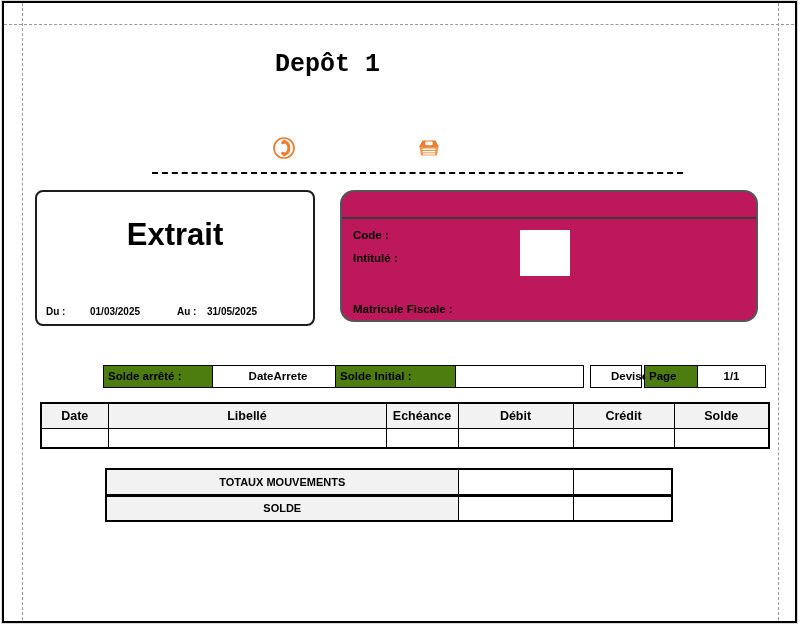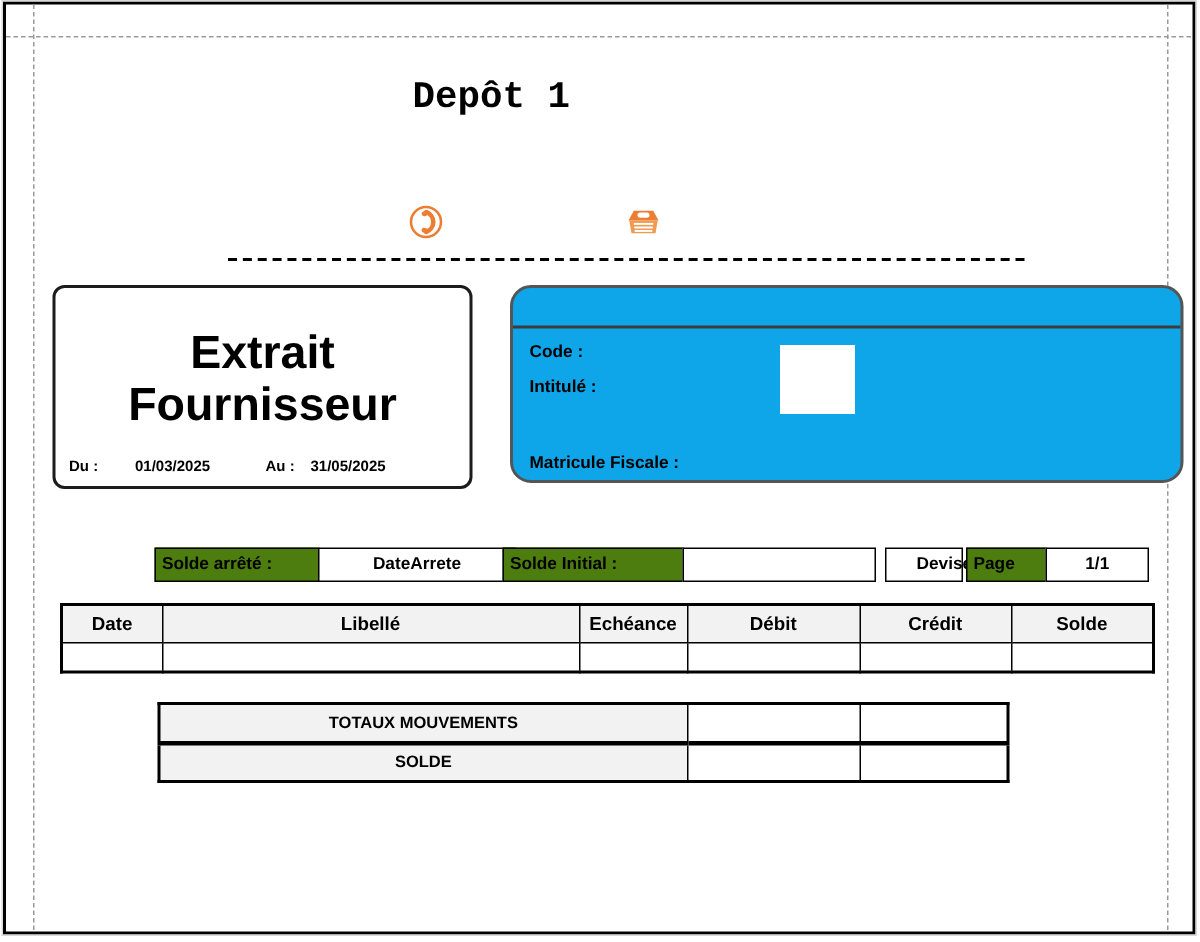--- a/index.html
+++ b/index.html
@@ -34,21 +34,21 @@
     margin-top:25px;text-align:center;font-size:31px;font-weight:bold;line-height:35px;
   }
   .date-line span{position:absolute;top:114px;font-size:10px;font-weight:bold;white-space:nowrap;}
   .du-label{left:9px;}
   .du-value{left:53px;}
   .au-label{left:140px;}
   .au-value{left:170px;}
 
   .right-box{
     position:absolute;left:340px;top:190px;width:414px;height:128px;
-    border:2px solid #555;border-radius:14px;background:#0ea5e9;padding-left:31px;
+    border:2px solid #555;border-radius:14px;background:#be185d;
   }
   .right-box .divider{position:absolute;left:0;top:25px;width:100%;height:0;border-top:2px solid #3c3c3c;}
   .right-box .lbl{position:absolute;left:11px;font-size:11.5px;font-weight:bold;}
   .lbl-code{top:37px;}
   .lbl-intitule{top:60px;}
   .lbl-matricule{top:111px;}
   .white-rect{position:absolute;left:178px;top:38px;width:50px;height:46px;background:#fff;}
 
   .cell{
     position:absolute;top:365px;height:23px;border:1px solid #000;
@@ -105,21 +105,20 @@
     <rect x="6.5" y="10.6" width="13" height="1.3" fill="#fff"></rect>
     <rect x="6.8" y="13" width="12.4" height="1.3" fill="#fff"></rect>
     <rect x="7.1" y="15.3" width="11.8" height="1.3" fill="#fff"></rect>
   </svg>
 
   <div class="dashed-sep"></div>
 
   <div class="left-box">
     <div class="big-title">
       <div>Extrait</div>
-      <div>Fournisseur</div>
     </div>
     <div class="date-line">
       <span class="du-label">Du :</span>
       <span class="du-value">01/03/2025</span>
       <span class="au-label">Au :</span>
       <span class="au-value">31/05/2025</span>
     </div>
   </div>
 
   <div class="right-box">

